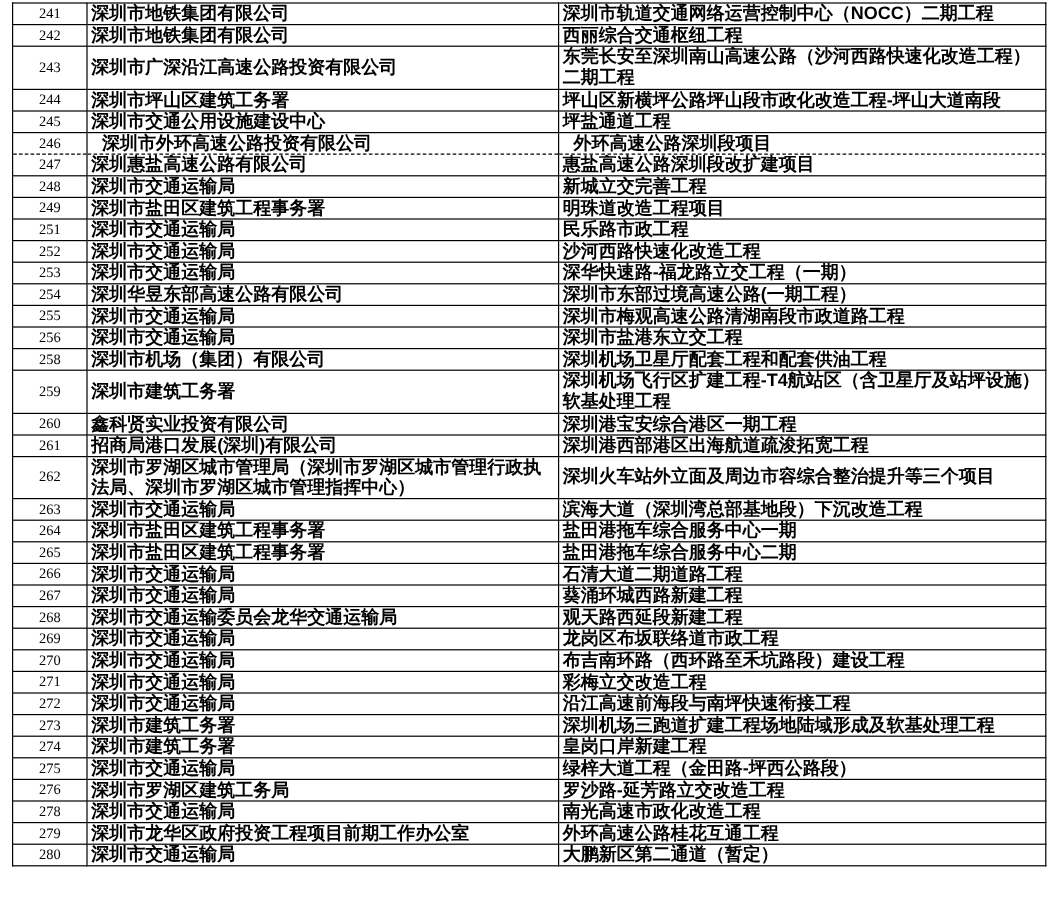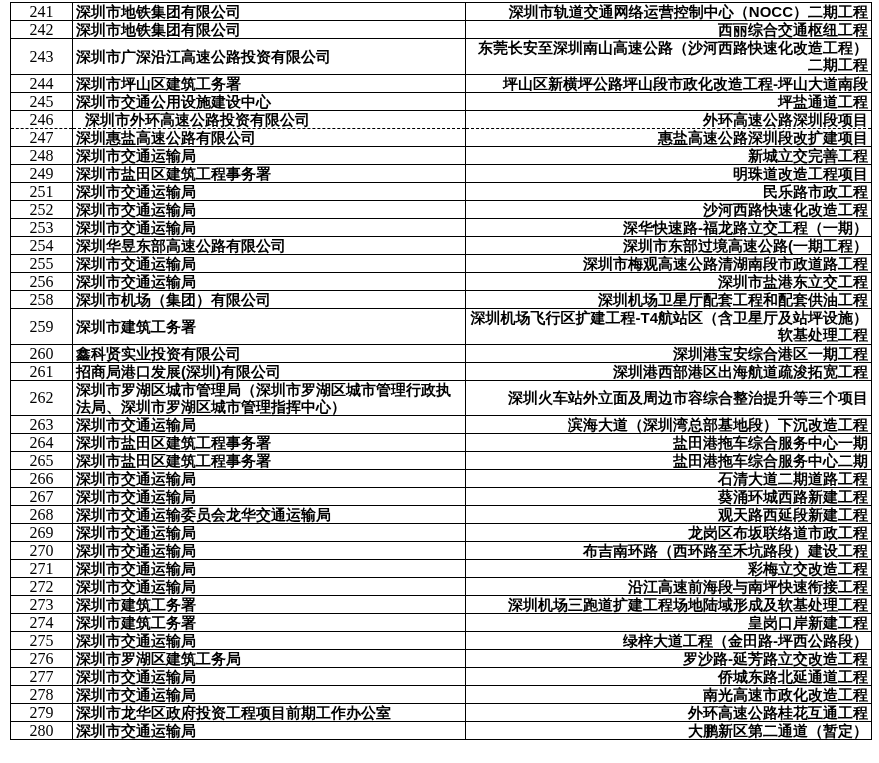--- a/index.html
+++ b/index.html
@@ -27,29 +27,29 @@
     font-weight: 700;
     line-height: 17px;
     padding: 0 3px;
     vertical-align: middle;
     overflow: hidden;
     word-break: break-all;
   }
   table.grid td.no {
     font-family: "Liberation Serif", serif;
     font-weight: 400;
-    font-size: 16px;
+    font-size: 12px;
     text-align: center;
     padding: 0;
   }
   tr.single td { height: 16.7px; }
   tr.tall td   { height: 34.7px; line-height: 17.4px; }
   
   td.org     { border-right: 1px dashed #000000; margin-left: 12px; }
-  td.project { border-left: 1px dashed #000000; text-align: right; }
+  td.project { border-left: 1px dashed #000000; }
   
   tr.break-after td  { border-bottom: 1px dashed #000000; padding-left: 12px; }
   tr.break-before td { border-top: 1px dashed #000000; }
 </style>
 </head>
 <body>
 
 <div class="page">
   <table class="grid">
     <colgroup>
@@ -222,25 +222,20 @@
     <td class="no">275</td>
     <td class="org">深圳市交通运输局</td>
     <td class="project">绿梓大道工程（金田路-坪西公路段）</td>
   </tr>
         <tr class="single">
     <td class="no">276</td>
     <td class="org">深圳市罗湖区建筑工务局</td>
     <td class="project">罗沙路-延芳路立交改造工程</td>
   </tr>
         <tr class="single">
-    <td class="no">277</td>
-    <td class="org">深圳市交通运输局</td>
-    <td class="project">侨城东路北延通道工程</td>
-  </tr>
-        <tr class="single">
     <td class="no">278</td>
     <td class="org">深圳市交通运输局</td>
     <td class="project">南光高速市政化改造工程</td>
   </tr>
         <tr class="single">
     <td class="no">279</td>
     <td class="org">深圳市龙华区政府投资工程项目前期工作办公室</td>
     <td class="project">外环高速公路桂花互通工程</td>
   </tr>
         <tr class="single">

